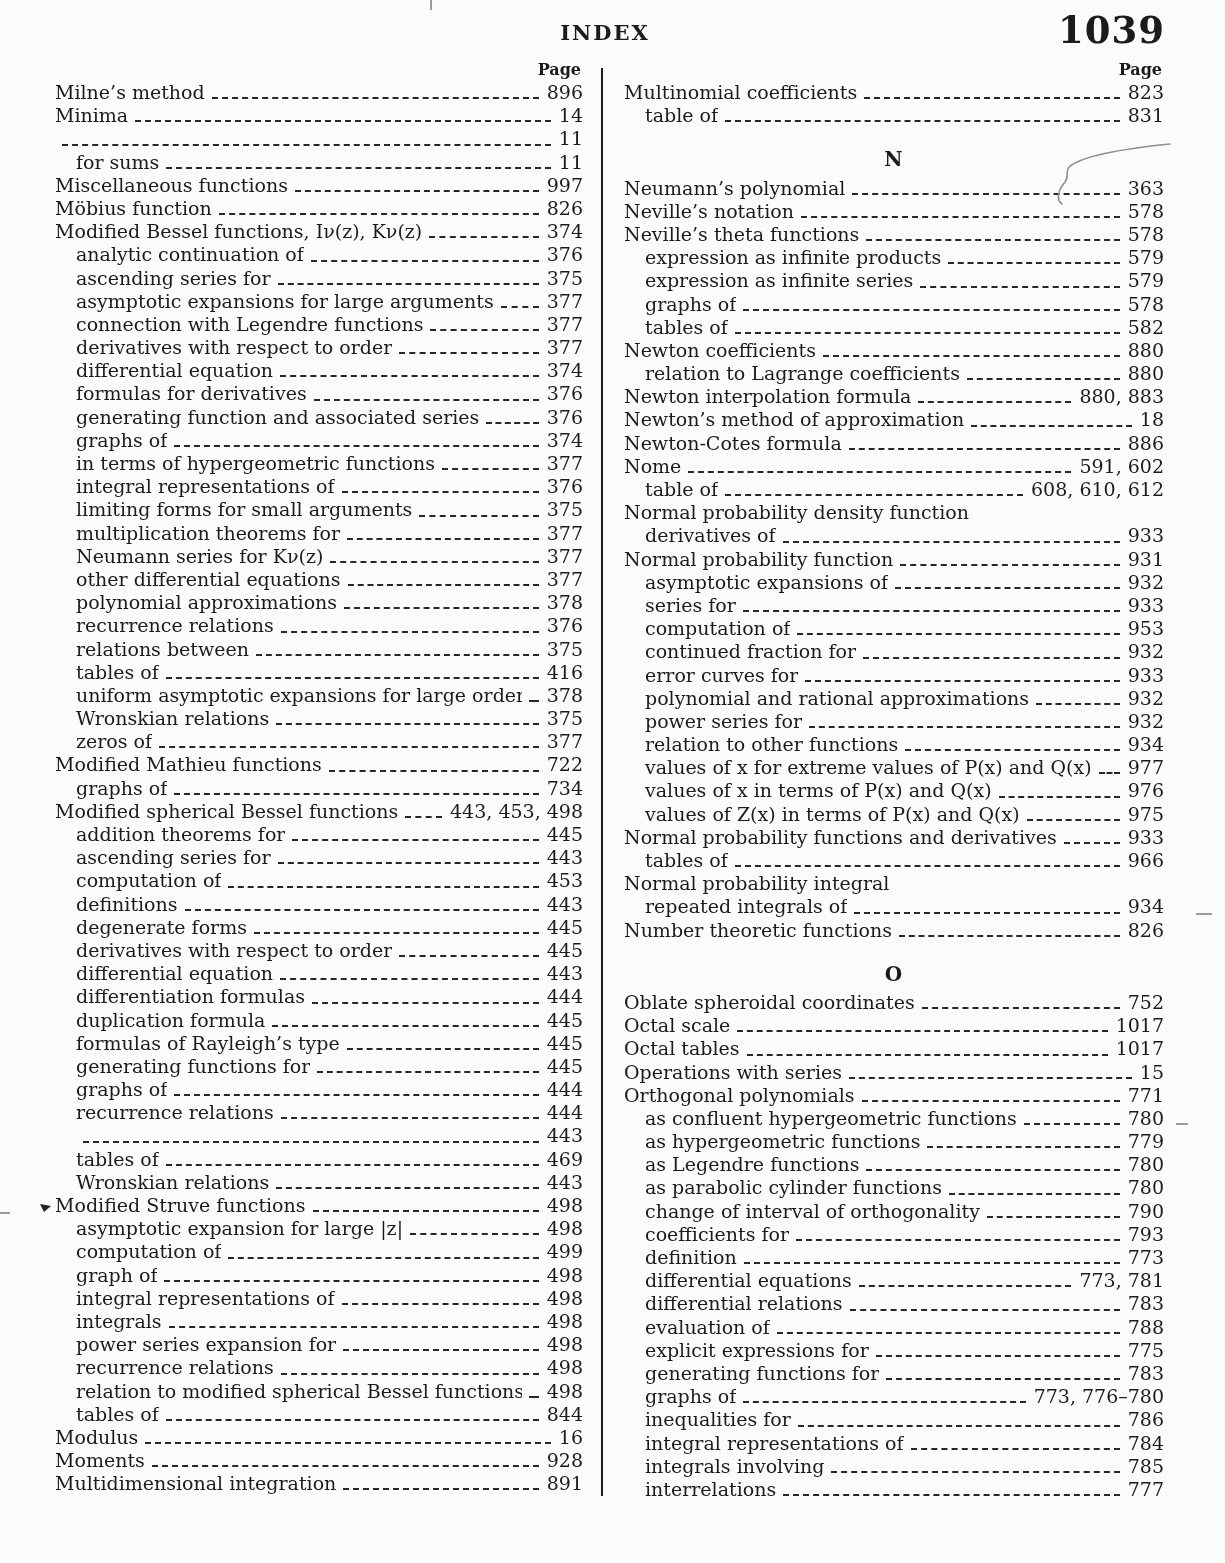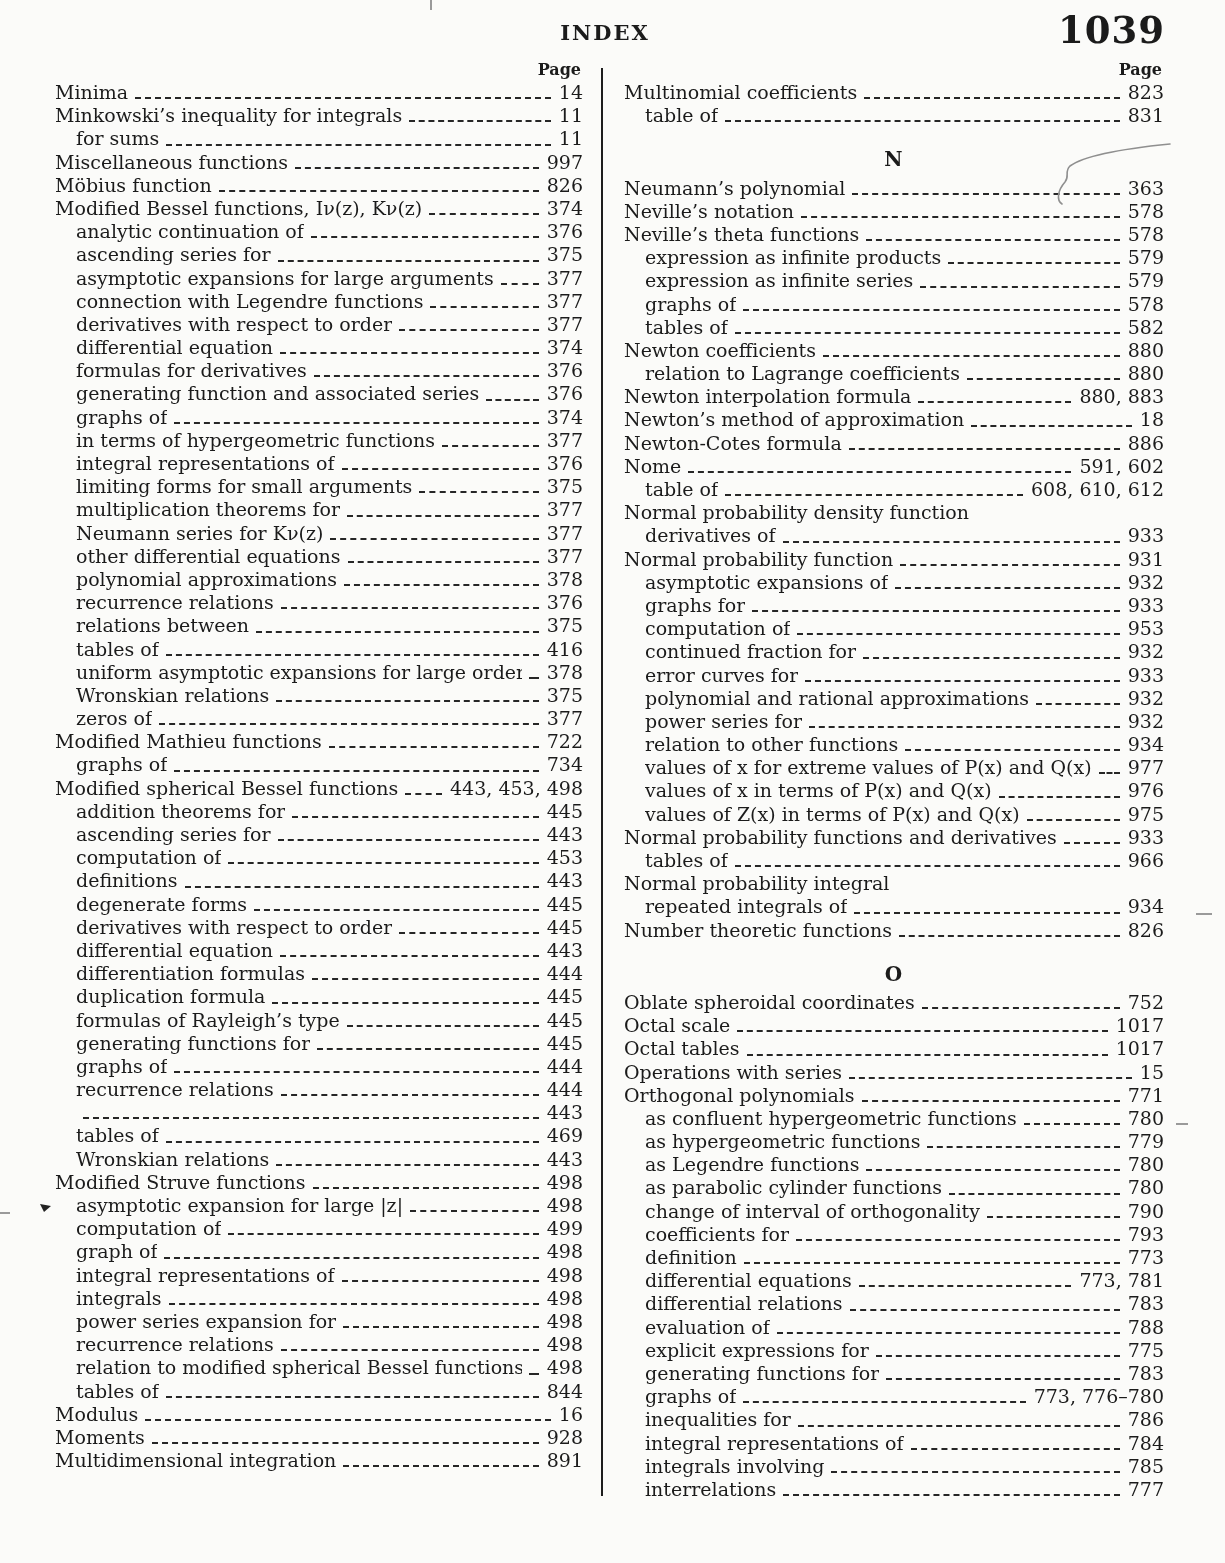--- a/index.html
+++ b/index.html
@@ -68,26 +68,30 @@
 
   <div class="hdr-title">INDEX</div>
   <div class="hdr-pagenum">1039</div>
 
   <div class="divider"></div>
 
   <div class="col col-left">
     <div class="page-label">Page</div>
     <div>
         <div class="row">
+          <span class="etext">Milne’s method</span>
+          <span class="leader"></span>
+          <span class="pnum">896</span>
+        </div>
+        <div class="row">
           <span class="etext">Minima</span>
           <span class="leader"></span>
           <span class="pnum">14</span>
         </div>
         <div class="row">
-          <span class="etext">Minkowski’s inequality for integrals</span>
           <span class="leader"></span>
           <span class="pnum">11</span>
         </div>
         <div class="row ind">
           <span class="etext">for sums</span>
           <span class="leader"></span>
           <span class="pnum">11</span>
         </div>
         <div class="row">
           <span class="etext">Miscellaneous functions</span>
@@ -472,21 +476,21 @@
           <span class="etext">Normal probability function</span>
           <span class="leader"></span>
           <span class="pnum">931</span>
         </div>
         <div class="row ind">
           <span class="etext">asymptotic expansions of</span>
           <span class="leader"></span>
           <span class="pnum">932</span>
         </div>
         <div class="row ind">
-          <span class="etext">graphs for</span>
+          <span class="etext">series for</span>
           <span class="leader"></span>
           <span class="pnum">933</span>
         </div>
         <div class="row ind">
           <span class="etext">computation of</span>
           <span class="leader"></span>
           <span class="pnum">953</span>
         </div>
         <div class="row ind">
           <span class="etext">continued fraction for</span>

